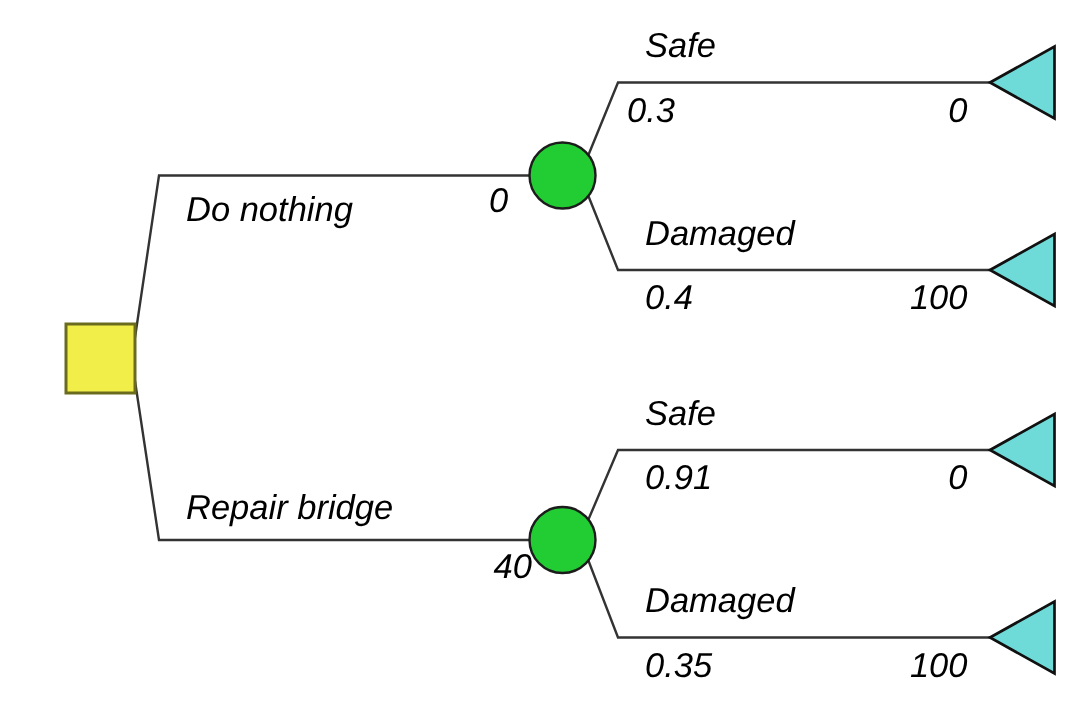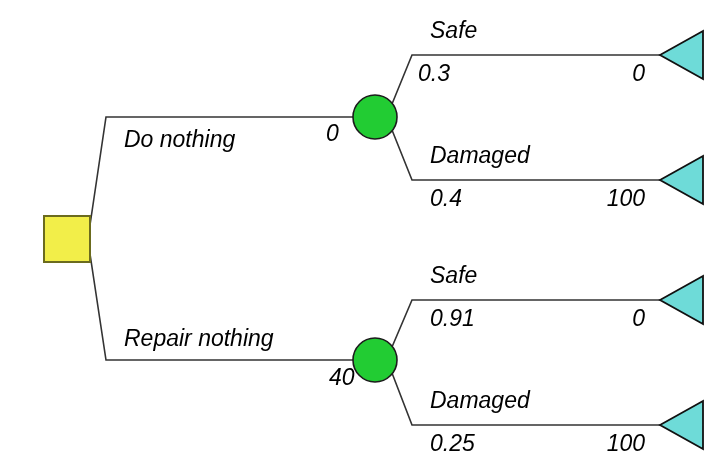--- a/index.html
+++ b/index.html
@@ -74,24 +74,24 @@
   <div class="lbl" style="left:326px; top:122px;">0</div>
 
   <div class="lbl" style="left:430px; top:19px;">Safe</div>
   <div class="lbl" style="left:408px; top:62px;margin-left:10px;">0.3</div>
   <div class="lbl lbl-right" style="left:560px; top:62px; width:85px;">0</div>
 
   <div class="lbl" style="left:430px; top:144px;">Damaged</div>
   <div class="lbl" style="left:430px; top:187px;">0.4</div>
   <div class="lbl lbl-right" style="left:560px; top:187px; width:85px;">100</div>
 
-  <div class="lbl" style="left:124px; top:327px;">Repair nothing</div>
+  <div class="lbl" style="left:124px; top:327px;">Repair bridge</div>
   <div class="lbl" style="left:307px; top:366px;margin-left:22px;">40</div>
 
   <div class="lbl" style="left:430px; top:264px;">Safe</div>
   <div class="lbl" style="left:430px; top:307px;">0.91</div>
   <div class="lbl lbl-right" style="left:560px; top:307px; width:85px;">0</div>
 
   <div class="lbl" style="left:430px; top:389px;">Damaged</div>
-  <div class="lbl" style="left:430px; top:432px;">0.25</div>
+  <div class="lbl" style="left:430px; top:432px;">0.35</div>
   <div class="lbl lbl-right" style="left:560px; top:432px; width:85px;">100</div>
 
 </div>
 
 </body></html>

